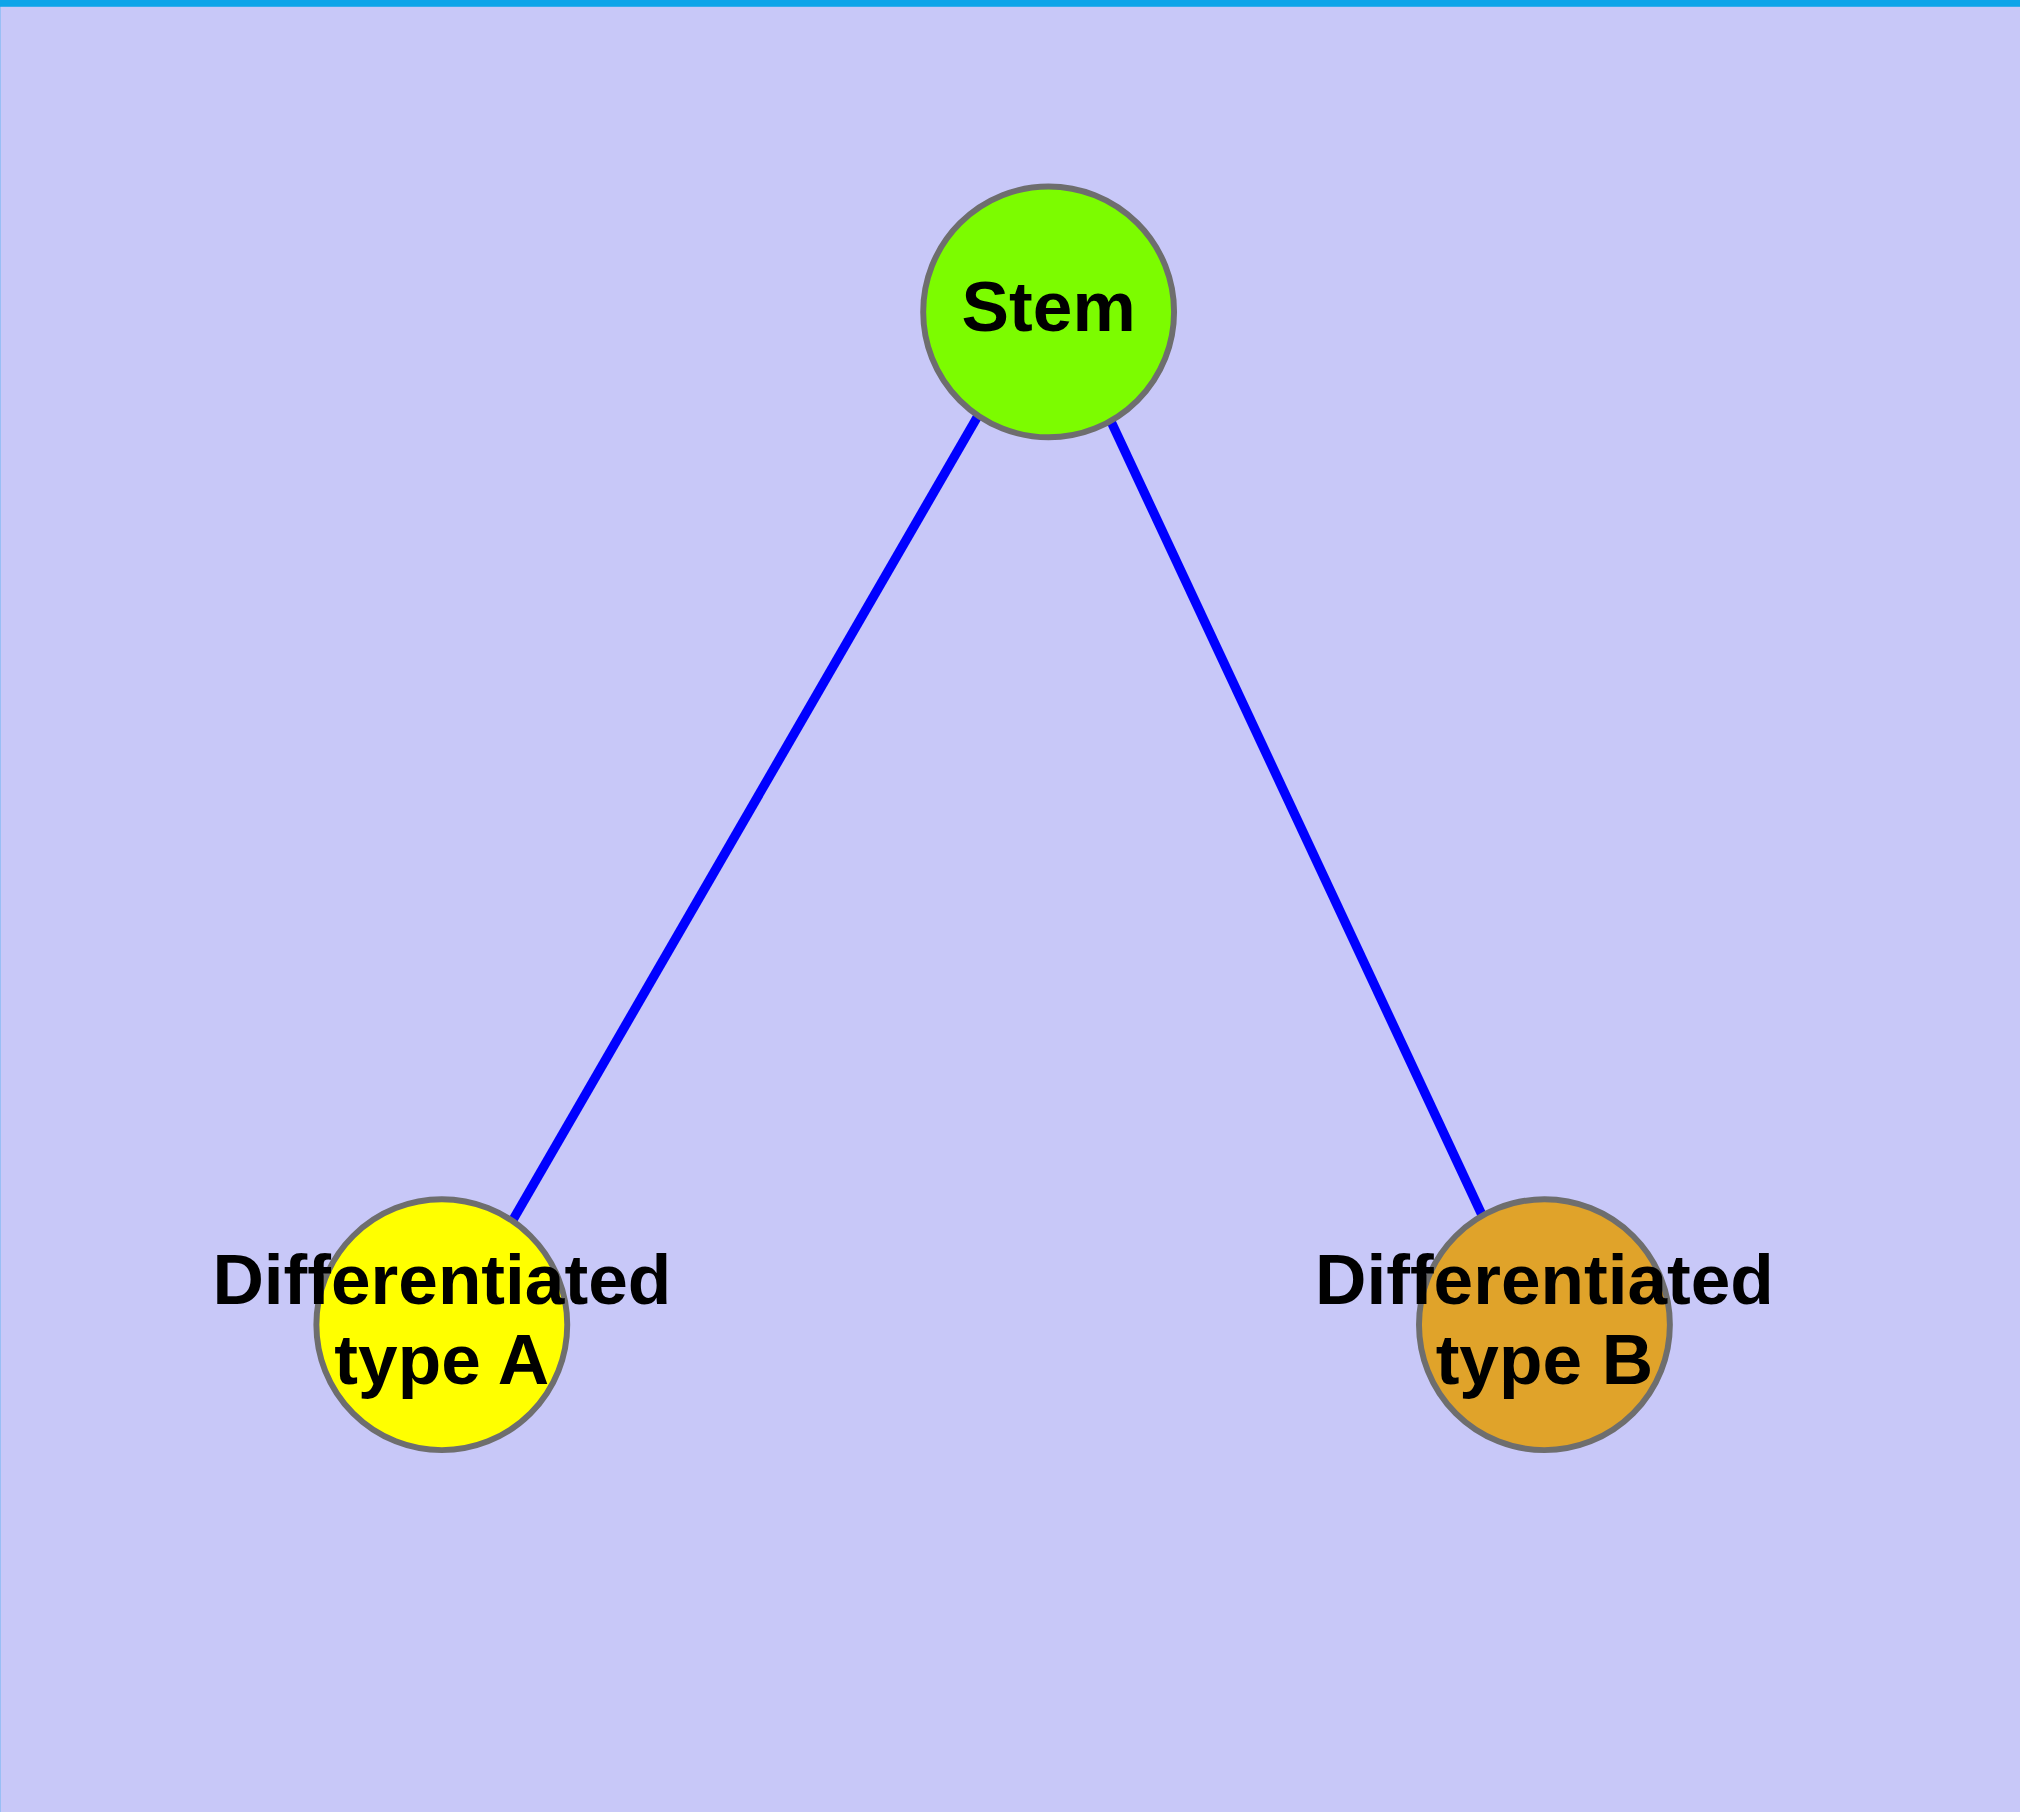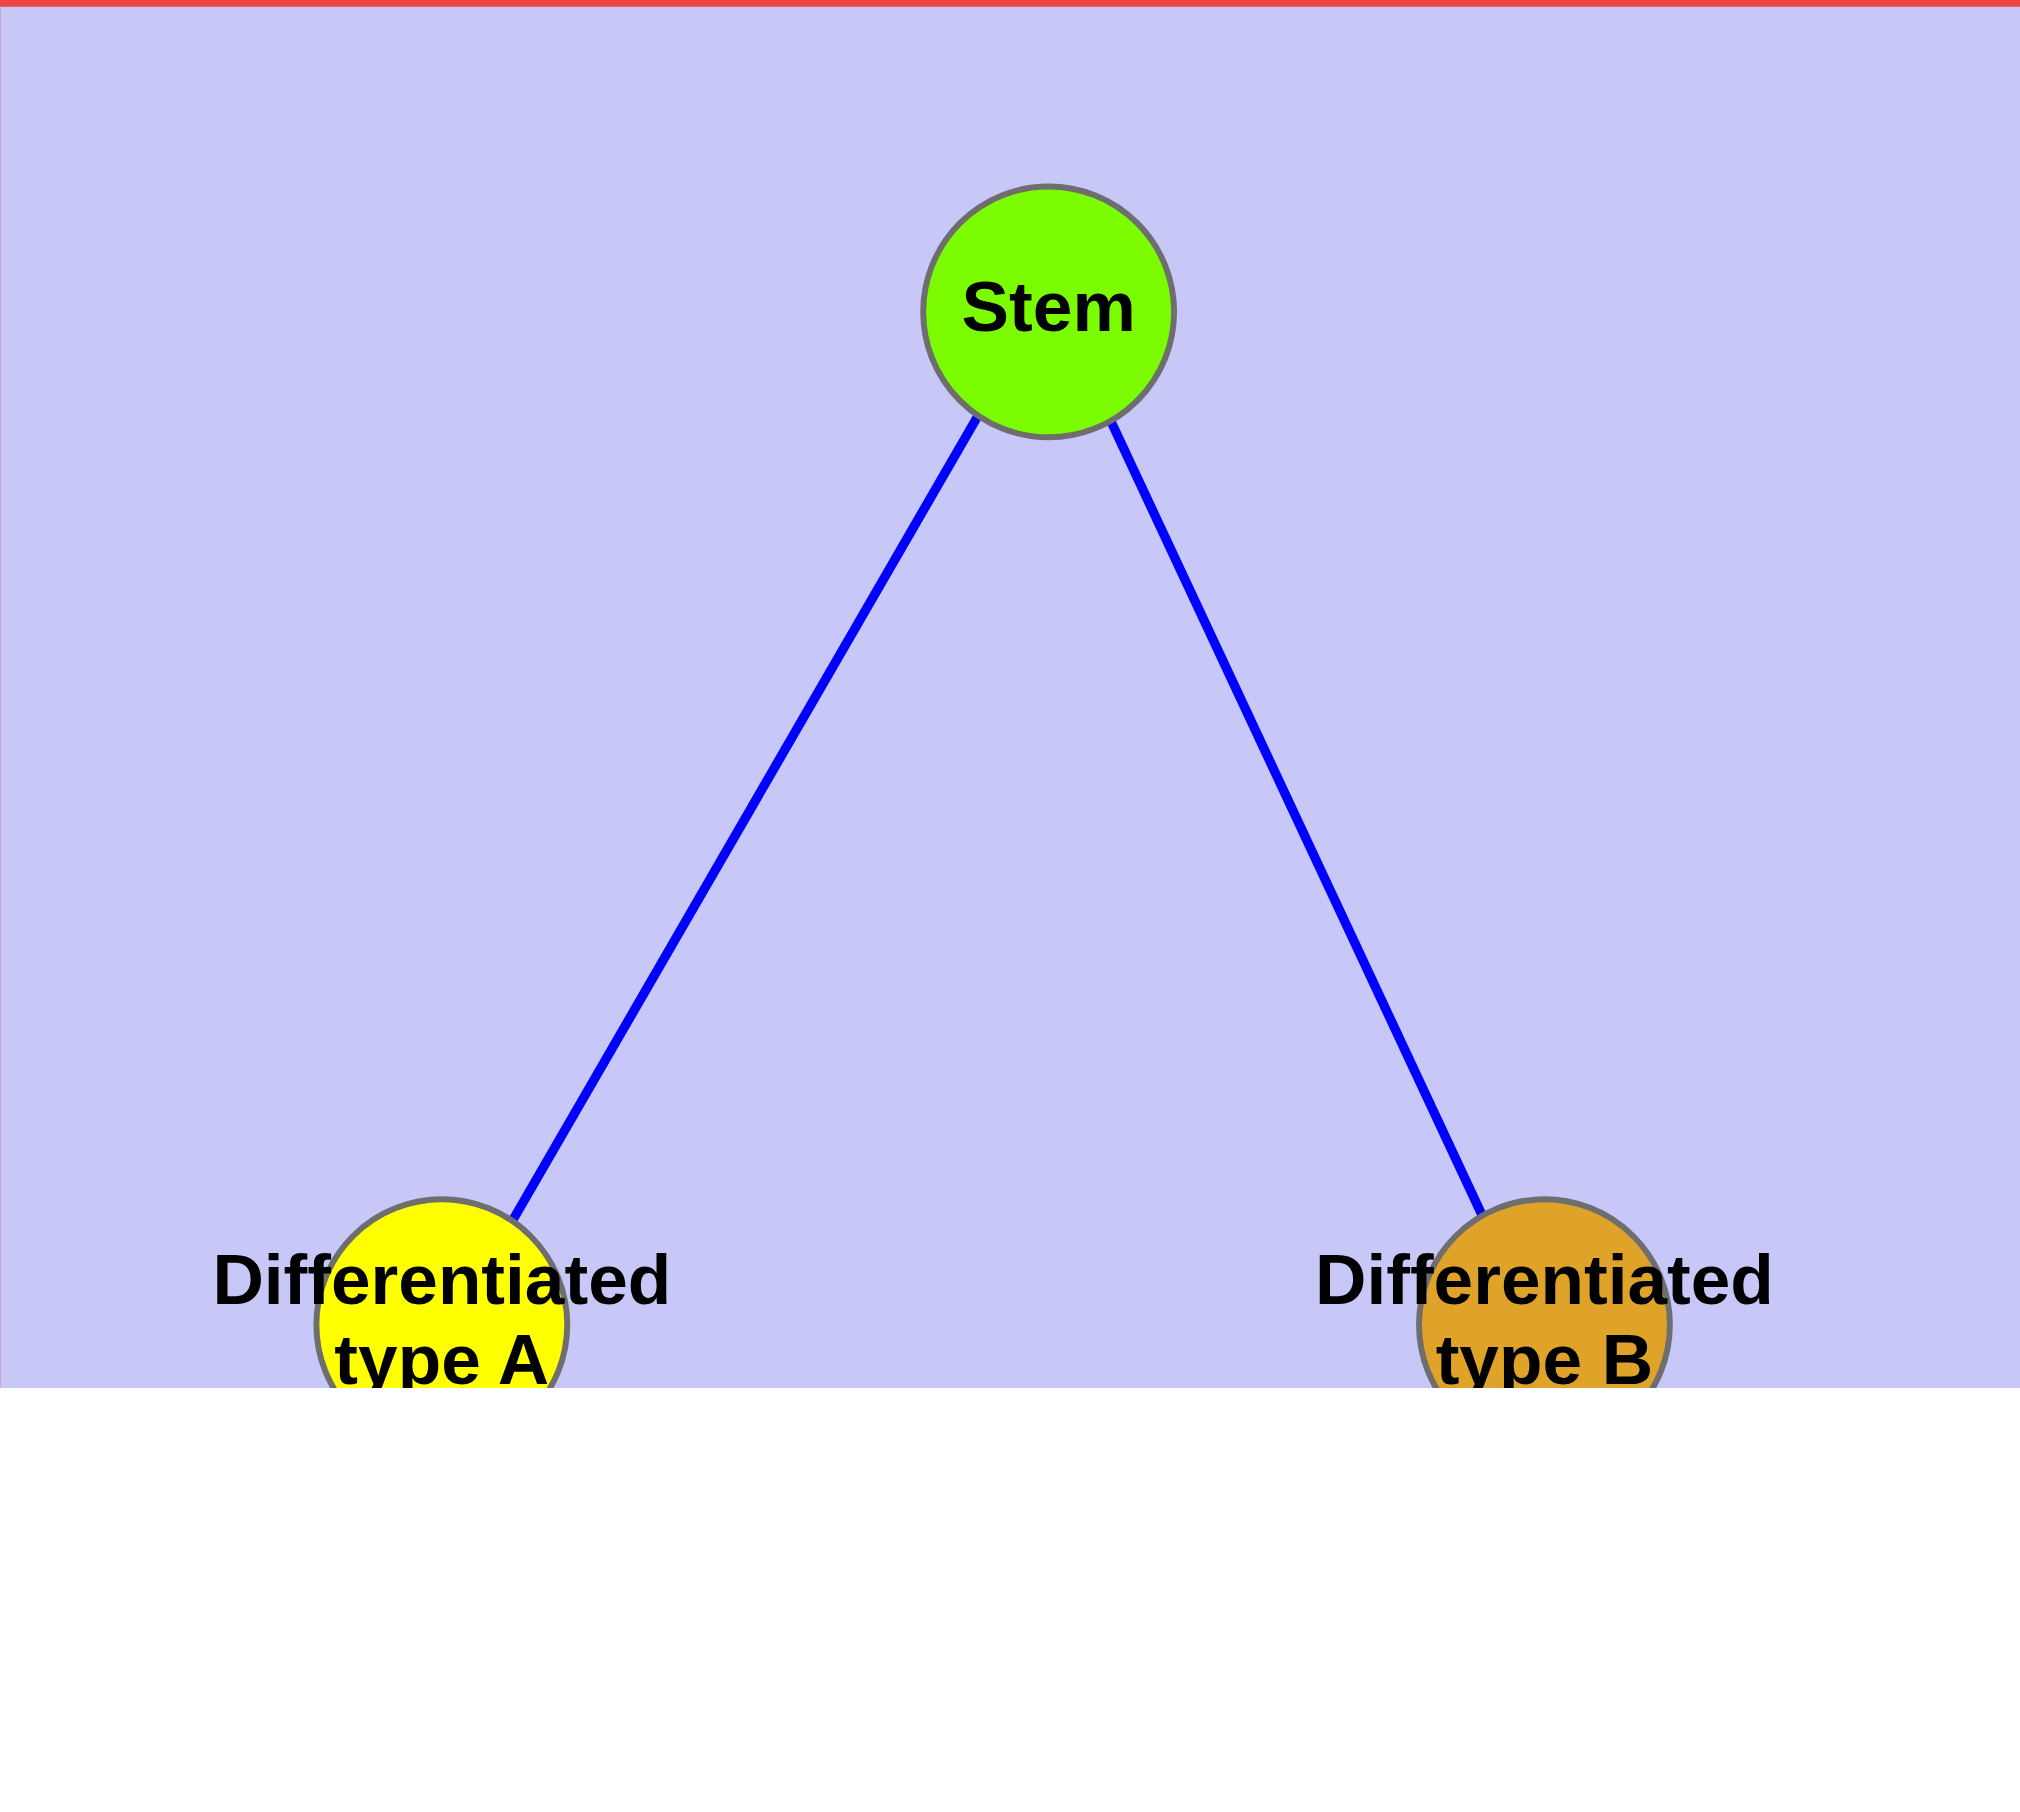--- a/index.html
+++ b/index.html
@@ -3,22 +3,22 @@
 <meta charset="utf-8">
 <style>
   html, body {
     margin: 0;
     padding: 0;
     background: #ffffff;
   }
   #canvas {
     position: relative;
     width: 2021px;
-    height: 1388px;
-    background: #ef4444;
+    height: 1812px;
+    background: #0ea5e9;
     overflow: hidden;
     font-family: "Liberation Sans", sans-serif;
   }
   #graph-svg {
     position: absolute;
     left: 0;
     top: 0;
     width: 2021px;
     height: 1812px;
     display: block;

